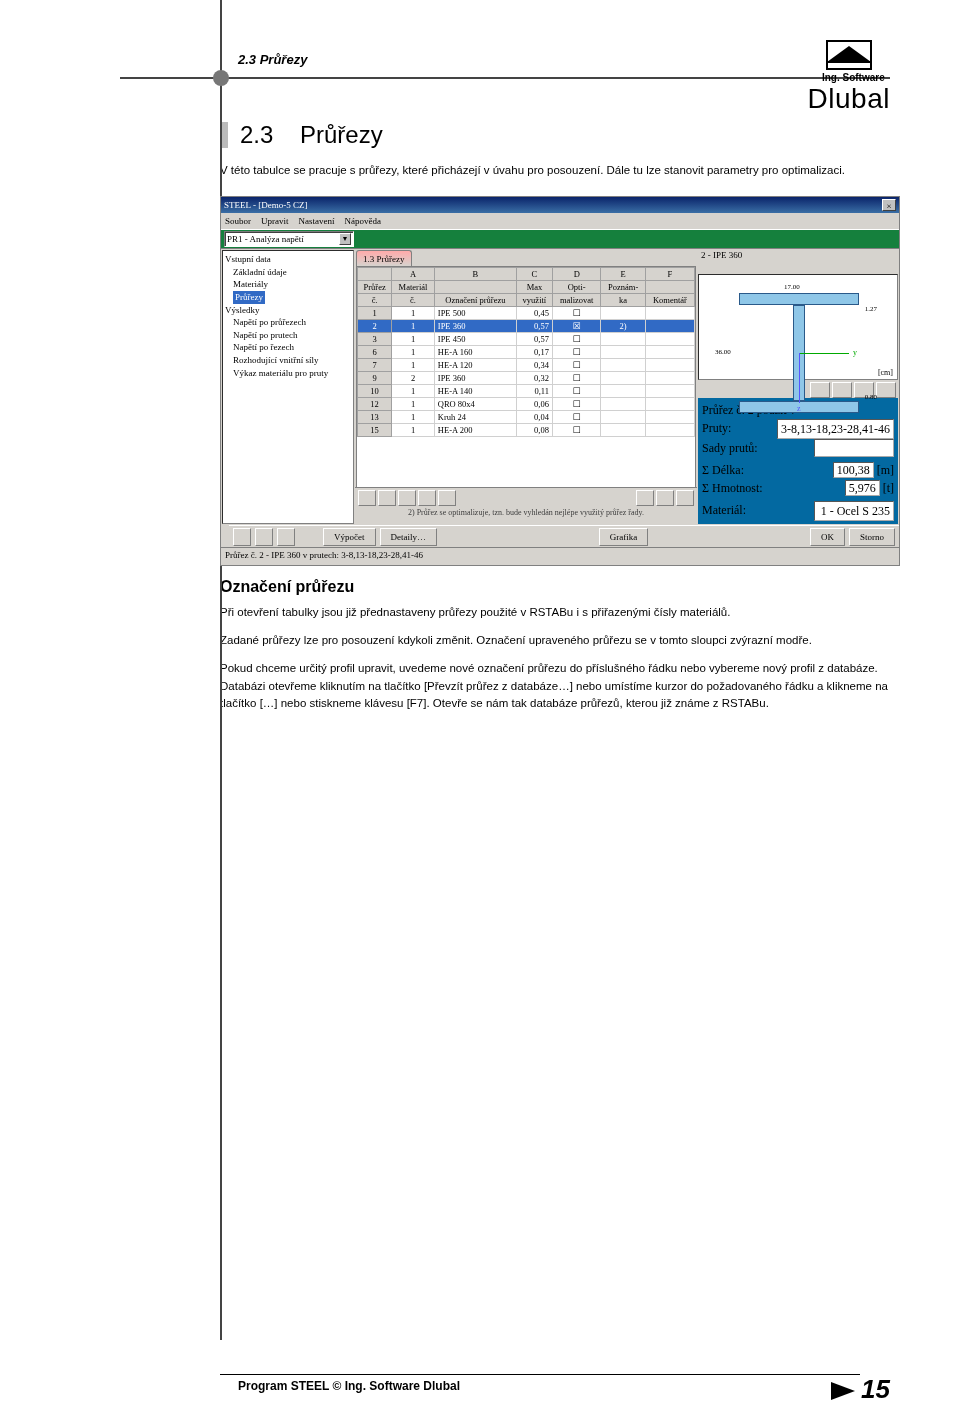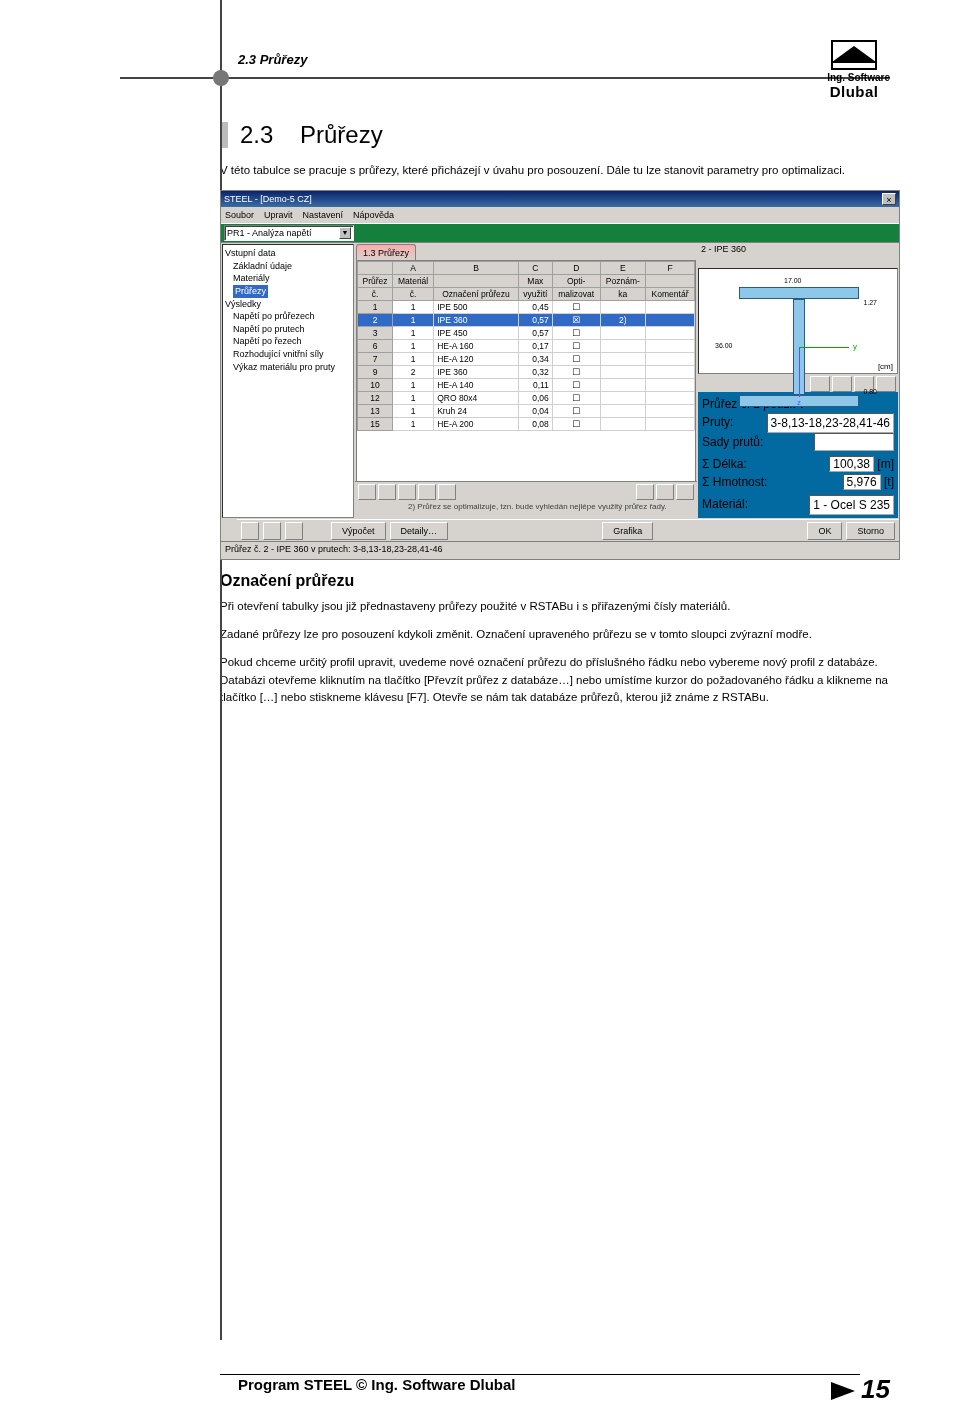--- a/index.html
+++ b/index.html
@@ -21,34 +21,34 @@
   .hrule { position: absolute; left: 120px; right: 70px; top: 77px; height: 2px; background: #444; }
   .dot { position: absolute; left: 213px; top: 70px; width: 16px; height: 16px; background: #777; border-radius: 50%; }
   .runhead {
     position: absolute; left: 238px; top: 52px; font-weight: bold; font-size: 13px; font-style: italic;
   }
   .brand {
     position: absolute; right: 70px; top: 40px; text-align: center;
   }
   .brand svg { display: block; margin: 0 auto 2px; }
   .brand .t1 { font-size: 10px; font-weight: bold; margin-left: 9px; }
-  .brand .t2 { font-size: 15px; font-weight: 700; letter-spacing: .5px; }
+  .brand .t2 { font-size: 28px; font-weight: 400; letter-spacing: .5px; }
   .content { margin-top: 70px; }
   h1.sec { font-size: 24px; font-weight: 400; margin: 0 0 14px; }
   h1.sec .num { display: inline-block; width: 60px; }
   h1.sec-bar { border-left: 8px solid #bbb; padding-left: 12px; line-height: 1.1; }
   p.body { font-size: 11.5px; line-height: 1.55; margin: 0 0 10px; }
   .caption { font-size: 10px; margin: 6px 0 16px; }
   h2.sub { font-size: 16px; font-weight: bold; margin: 12px 0 8px; }
 
   
   .shot {
     width: 680px; height: 370px; background: #d6d3ce; border: 1px solid #808080;
-    font-family: Liberation Sans, sans-serif; font-size: 9px; color: #000;
-    position: relative; margin-top: 10px;
+    font-family: Liberation Serif, serif; font-size: 9px; color: #000;
+    position: relative; margin-top: 16px;
   }
   .titlebar { background: linear-gradient(#0a246a,#3a6ea5); color: #fff; height: 16px;
     display: flex; align-items: center; padding: 0 3px; justify-content: space-between; font-size: 9px; }
   .titlebar .x { background:#c0c0c0; color:#000; width:14px; height:12px; text-align:center; line-height:12px; border:1px solid #fff; border-right-color:#404040; border-bottom-color:#404040; }
   .menubar { background:#d6d3ce; height:16px; padding:0 4px; font-size:9px; display:flex; gap:10px; align-items:center; }
   .toolbar-row { background:#15803d; height:20px; border-top:1px solid #fff; border-bottom:1px solid #808080; display:flex; align-items:center; padding:0 3px; gap:4px; }
   .combo { background:#fff; border:1px solid #7b7b7b; border-right-color:#fff; border-bottom-color:#fff; box-shadow: inset 1px 1px 0 #404040; height:16px; width:130px; display:flex; align-items:center; justify-content:space-between; padding:0 2px; font-size:9px; }
   .combo .dd { width:12px; height:12px; background:#c0c0c0; border:1px solid #fff; border-right-color:#404040; border-bottom-color:#404040; text-align:center; line-height:10px; font-size:7px;}
   .workarea { position:absolute; top:52px; left:0; right:0; bottom:40px; display:flex; }
   
@@ -88,29 +88,29 @@
   .rtoolbar .tbtn{ width:20px; height:16px; background:#d6d3ce; border:1px solid #fff; border-right-color:#808080; border-bottom-color:#808080;}
   .rinfo { background:#0369a1; padding:3px 4px; font-size:12px; line-height:1.5;}
   .rinfo .row{ display:flex; justify-content:space-between;}
   .rinfo .val { background:#fff; border:1px inset #aaa; padding:0 3px; min-width:80px; text-align:right;}
   
   .midfoot { position:absolute; left:134px; right:202px; bottom:40px; height:38px; background:#d6d3ce; border-top:1px solid #808080; padding:2px 3px; font-size:8.5px;}
   .midfoot .btns{ display:flex; gap:2px; align-items:center;}
   .mb { background:#d6d3ce; border:1px solid #fff; border-right-color:#808080; border-bottom-color:#808080; width:18px; height:16px;}
   .ftxt { margin-top:2px; font-size:8px; color:#404040; padding-left:50px;}
   
-  .botbar { position:absolute; left:16px; right:0; bottom:18px; height:22px; background:#d6d3ce; border-top:1px solid #fff; display:flex; align-items:center; padding:0 4px; gap:4px;}
+  .botbar { position:absolute; left:8px; right:0; bottom:18px; height:22px; background:#d6d3ce; border-top:1px solid #fff; display:flex; align-items:center; padding:0 4px; gap:4px;}
   .botbar .wbtn{ background:#d6d3ce; border:1px solid #fff; border-right-color:#808080; border-bottom-color:#808080; height:18px; padding:0 10px; font-size:9px; line-height:16px;}
   .botbar .sp { flex:1;}
   .status { position:absolute; left:0; right:0; bottom:0; height:18px; background:#d6d3ce; border-top:1px solid #808080; font-size:9px; padding:2px 4px;}
   .icobtn { width:18px; height:18px; background:#d6d3ce; border:1px solid #fff; border-right-color:#808080; border-bottom-color:#808080;}
 
   
   .footrule { position:absolute; left:220px; right:100px; bottom:52px; height:1.5px; background:#000;}
-  .foot-l { position:absolute; left:238px; bottom:34px; font-size:15px; font-weight:bold;}
+  .foot-l { position:absolute; left:238px; bottom:34px; font-size:12px; font-weight:bold;}
   .foot-r { position:absolute; right:70px; bottom:22px; font-size:26px; font-weight:900; font-style:italic;}
   .foot-r .tri { display:inline-block; width:0; height:0; border-left:24px solid #000; border-top:9px solid transparent; border-bottom:9px solid transparent; vertical-align:-2px; margin-right:6px;}
 </style>
 </head>
 <body>
 
 <div class="page">
   <div class="vrule"></div>
   <div class="hrule"></div>
   <div class="dot"></div>

